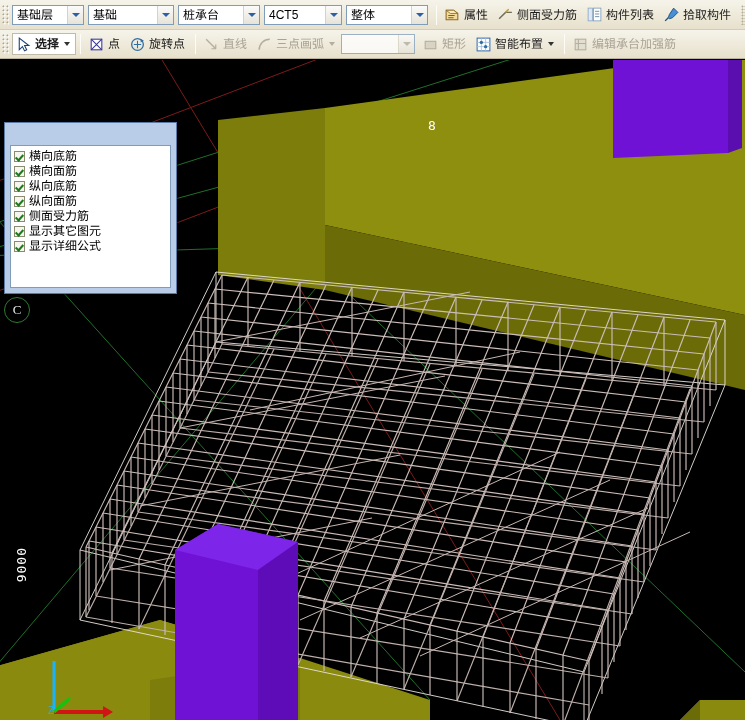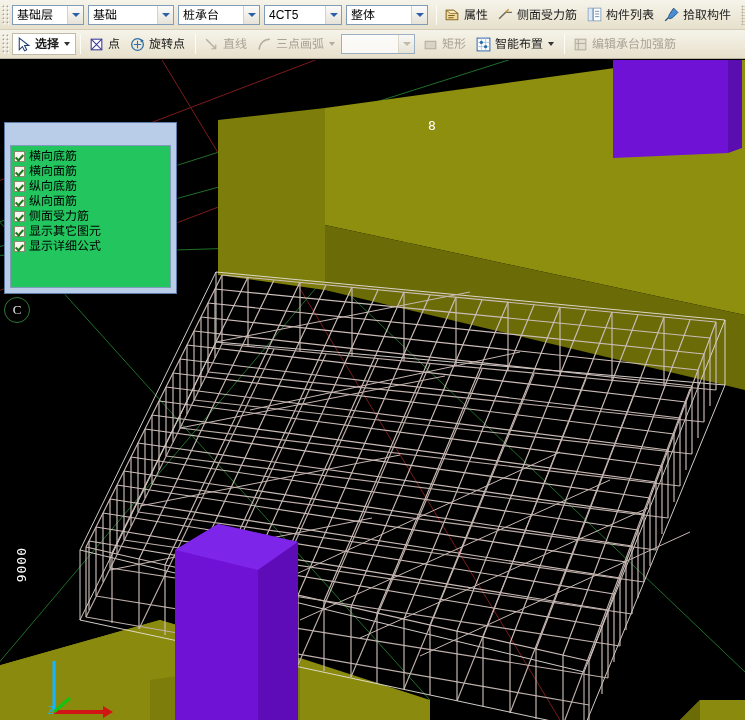--- a/index.html
+++ b/index.html
@@ -168,21 +168,21 @@
     font-weight: bold;
     line-height: 17px;
     padding-left: 5px;
     letter-spacing: 0px;
     overflow: hidden;
   }
   #rebar-panel .pnl-body {
     position: absolute;
     left: 5px; top: 22px;
     right: 5px; bottom: 5px;
-    background: #22c55e;
+    background: #ffffff;
     border: 1px solid #7f9db9;
     padding: 3px 4px 2px 3px;
     overflow: hidden;
   }
   .chk-row {
     display: flex;
     align-items: center;
     height: 14px;
     margin-bottom: 1px;
   }

